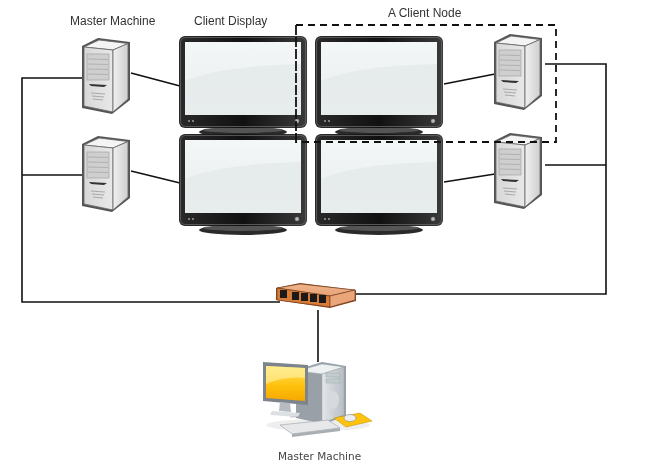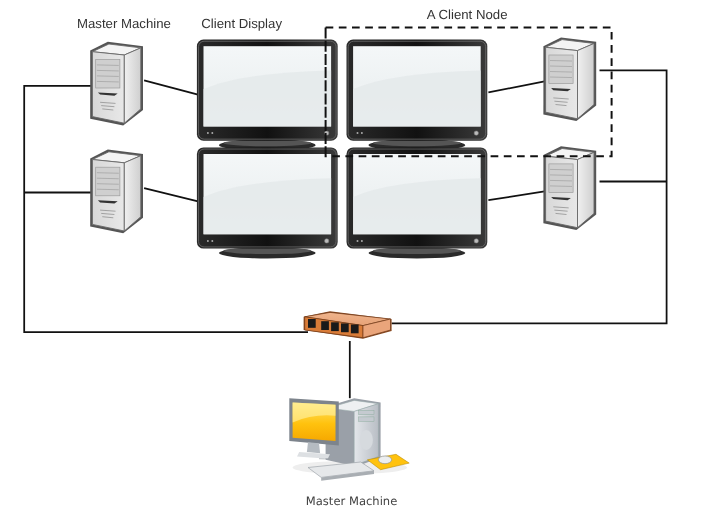--- a/index.html
+++ b/index.html
@@ -136,15 +136,15 @@
     <path d="M280,425 L328,420 L340,428 L292,434 Z" fill="#e6e8ea" stroke="#9aa0a6" stroke-width="0.6"></path>
     <path d="M292,434 L340,428 L340,431 L292,437 Z" fill="#a9aeb3"></path>
 
     <path d="M334,418 L360,413 L372,421 L346,427 Z" fill="#ffc20e" stroke="#b78a00" stroke-width="0.5"></path>
     <ellipse cx="350" cy="418" rx="6" ry="3.5" fill="#eceef0" stroke="#8a9096" stroke-width="0.6"></ellipse>
     <path d="M312,414 Q300,418 290,417" fill="none" stroke="#9aa0a6" stroke-width="0.6"></path>
   </g>
 </svg>
 
 <div class="lbl" style="left:70px; top:14px;">Master Machine</div>
-<div class="lbl" style="left:183px; top:14px;text-align:right;">Client Display</div>
+<div class="lbl" style="left:194px; top:14px;text-align:right;">Client Display</div>
 <div class="lbl" style="left:388px; top:6px;">A Client Node</div>
 <div class="lbl master" style="left:278px; top:450px;">Master Machine</div>
 
 </body></html>

